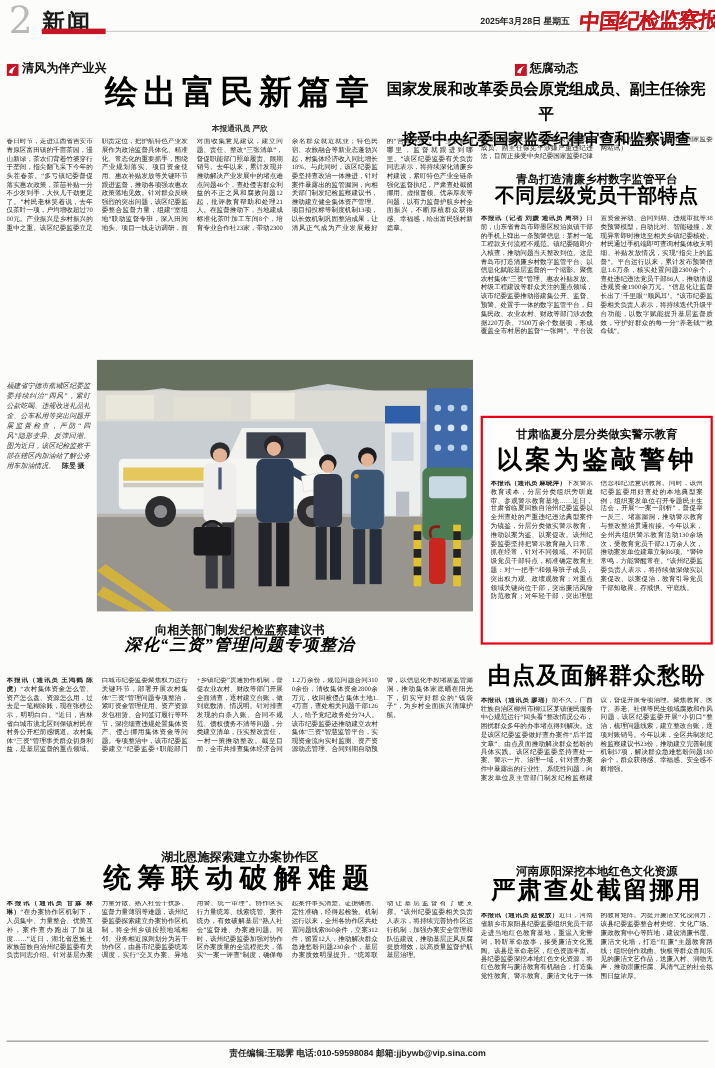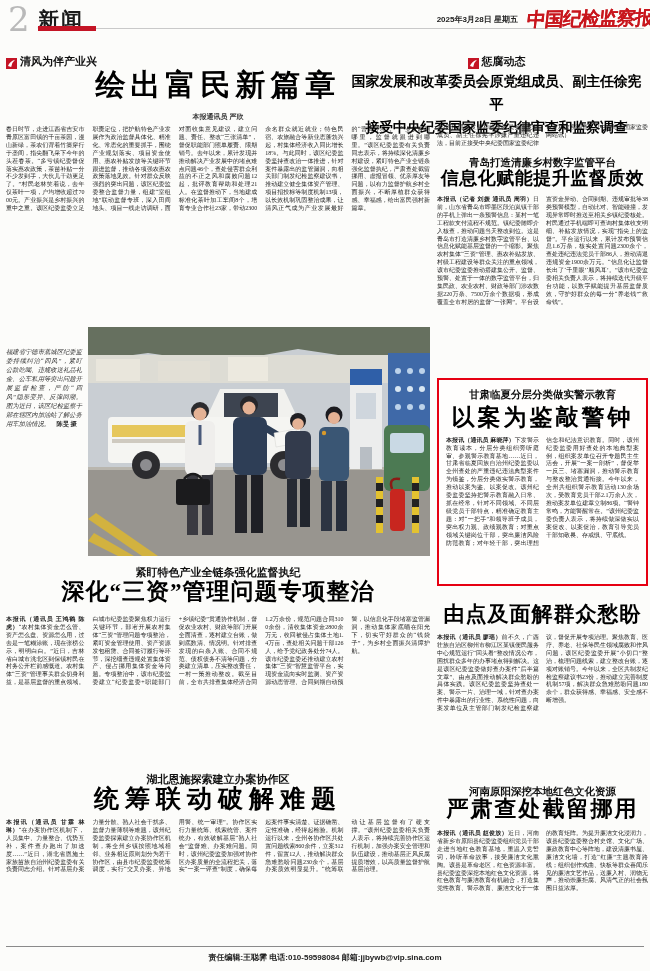--- a/index.html
+++ b/index.html
@@ -67,21 +67,21 @@
       </svg>
     <span>惩腐动态</span>
   </div>
   <div class="abs hl" style="left:345px;top:70px;width:303px;font-size:14px;line-height:23px;letter-spacing:-0.2px;">
     <span style="display:block;">国家发展和改革委员会原党组成员、副主任徐宪平</span>
     <span style="display:block;">接受中央纪委国家监委纪律审查和监察调查</span>
   </div>
   <div class="abs bodytxt cols2" style="left:437px;top:124px;width:211px;height:27px;">本报讯 国家发展和改革委员会原党组成员、副主任徐宪平涉嫌严重违纪违法，目前正接受中央纪委国家监委纪律审查和监察调查。（中央纪委国家监委网站讯）</div>
 
   <div class="abs kicker center" style="left:437px;top:156px;width:211px;font-size:10.5px;">青岛打造清廉乡村数字监管平台</div>
-  <div class="abs hl" style="left:437px;top:168px;width:211px;font-size:18px;letter-spacing:0.5px;">信息化赋能提升监督质效</div>
+  <div class="abs hl" style="left:437px;top:168px;width:211px;font-size:18px;letter-spacing:0.5px;">不同层级党员干部特点</div>
   <div class="abs bodytxt cols2" style="left:437px;top:196px;width:211px;height:176px;">
     <b class="byl">本报讯（记者 刘媛 通讯员 周羽）</b><span>日前，山东省青岛市即墨区段泊岚镇干部的手机上弹出一条预警信息：某村一笔工程款支付流程不规范。镇纪委随即介入核查，推动问题当天整改到位。这是青岛市打造清廉乡村数字监管平台、以信息化赋能基层监督的一个缩影。聚焦农村集体“三资”管理、惠农补贴发放、村级工程建设等群众关注的重点领域，该市纪委监委推动搭建集公开、监督、预警、处置于一体的数字监管平台，归集民政、农业农村、财政等部门涉农数据220万条、7500万余个数据项，形成覆盖全市村居的监督“一张网”。平台设置资金异动、合同到期、违规审批等38类预警模型，自动比对、智能碰撞，发现异常即时推送至相关乡镇纪委核处。村民通过手机端即可查询村集体收支明细、补贴发放情况，实现“指尖上的监督”。平台运行以来，累计发布预警信息1.6万条，核实处置问题2300余个，查处违纪违法党员干部86人，推动清退违规资金1900余万元。“信息化让监督长出了‘千里眼’‘顺风耳’。”该市纪委监委相关负责人表示，将持续迭代升级平台功能，以数字赋能提升基层监督质效，守护好群众的每一分“养老钱”“救命钱”。</span>
   </div>
 
   <div class="abs caption" style="left:6px;top:347px;width:76px;">
     <span>福建省宁德市蕉城区纪委监委持续纠治“四风”，紧盯公款吃喝、违规收送礼品礼金、公车私用等突出问题开展监督检查，严防“四风”隐形变异、反弹回潮。图为近日，该区纪检监察干部在辖区内加油站了解公务用车加油情况。</span>　<b class="credit">陈旻 摄</b>
   </div>
   <div class="abs photo" style="left:88px;top:327px;width:342px;height:229px;">
     <svg viewBox="0 0 342 229" width="342" height="229">
       <rect width="342" height="229" fill="#c9ced3"></rect>
@@ -166,22 +166,22 @@
   </div>
 
   <div class="abs redbox" style="left:437px;top:378px;width:211px;height:208px;">
     <div class="kicker center" style="font-size:10.5px;margin-top:3px;">甘肃临夏分层分类做实警示教育</div>
     <div class="hl" style="font-size:23px;letter-spacing:3px;margin-top:3px;">以案为鉴敲警钟</div>
     <div class="bodytxt cols2" style="margin-top:6px;height:146px;">
       <b class="byl">本报讯（通讯员 麻晓萍）</b><span>下发警示教育读本，分层分类组织旁听庭审、参观警示教育基地……近日，甘肃省临夏回族自治州纪委监委以全州查处的严重违纪违法典型案件为镜鉴，分层分类做实警示教育，推动以案为鉴、以案促改。该州纪委监委坚持把警示教育融入日常、抓在经常，针对不同领域、不同层级党员干部特点，精准确定教育主题：对“一把手”和领导班子成员，突出权力观、政绩观教育；对重点领域关键岗位干部，突出廉洁风险防范教育；对年轻干部，突出理想信念和纪法意识教育。同时，该州纪委监委用好查处的本地典型案例，组织案发单位召开专题民主生活会，开展“一案一剖析”，督促举一反三、堵塞漏洞，推动警示教育与整改整治贯通衔接。今年以来，全州共组织警示教育活动130余场次，受教育党员干部2.1万余人次，推动案发单位建章立制86项。“警钟常鸣，方能警醒常在。”该州纪委监委负责人表示，将持续做深做实以案促改、以案促治，教育引导党员干部知敬畏、存戒惧、守底线。</span>
     </div>
   </div>
 
-  <div class="abs kicker center" style="left:6px;top:565px;width:424px;">紧盯特色产业全链条强化监督执纪</div>
-  <div class="abs hl" style="left:6px;top:579px;width:424px;font-size:23px;letter-spacing:1px;">深化“三资”管理问题专项整治</div>
+  <div class="abs kicker center" style="left:6px;top:565px;width:424px;">向相关部门制发纪检监察建议书</div>
+  <div class="abs hl" style="left:6px;top:579px;width:424px;font-size:15px;letter-spacing:1px;font-style:italic;">深化“三资”管理问题专项整治</div>
   <div class="abs bodytxt cols5" style="left:6px;top:616px;width:424px;height:152px;">
     <b class="byl">本报讯（通讯员 王鸿鹤 陈虎）</b><span>“农村集体资金怎么管、资产怎么盘、资源怎么用，过去是一笔糊涂账，现在张榜公示，明明白白。”近日，吉林省白城市洮北区到保镇村民在村务公开栏前感慨道。农村集体“三资”管理事关群众切身利益，是基层监督的重点领域。白城市纪委监委聚焦权力运行关键环节，部署开展农村集体“三资”管理问题专项整治，紧盯资金管理使用、资产资源发包租赁、合同签订履行等环节，深挖细查违规处置集体资产、侵占挪用集体资金等问题。专项整治中，该市纪委监委建立“纪委监委+职能部门+乡镇纪委”贯通协作机制，督促农业农村、财政等部门开展全面清查，逐村建立台账，做到底数清、情况明。针对排查发现的白条入账、合同不规范、债权债务不清等问题，分类建立清单，压实整改责任，一村一策推动整改。截至目前，全市共排查集体经济合同1.2万余份，规范问题合同3100余份，清收集体资金2800余万元，收回被侵占集体土地1.4万亩，查处相关问题干部126人，给予党纪政务处分74人。该市纪委监委还推动建立农村集体“三资”智慧监管平台，实现资金流向实时监测、资产资源动态管理、合同到期自动预警，以信息化手段堵塞监管漏洞，推动集体家底晒在阳光下，切实守好群众的“钱袋子”，为乡村全面振兴清障护航。</span>
   </div>
 
   <div class="abs hl" style="left:437px;top:603px;width:211px;font-size:21px;letter-spacing:1px;">由点及面解群众愁盼</div>
   <div class="abs bodytxt cols2" style="left:437px;top:634px;width:211px;height:146px;">
     <b class="byl">本报讯（通讯员 廖瑶）</b><span>前不久，广西壮族自治区柳州市柳江区某镇便民服务中心规范运行“回头看”整改情况公布，困扰群众多年的办事堵点得到解决。这是该区纪委监委做好查办案件“后半篇文章”、由点及面推动解决群众愁盼的具体实践。该区纪委监委坚持查处一案、警示一片、治理一域，针对查办案件中暴露出的行业性、系统性问题，向案发单位及主管部门制发纪检监察建议，督促开展专项治理。聚焦教育、医疗、养老、社保等民生领域腐败和作风问题，该区纪委监委开展“小切口”整治，梳理问题线索，建立整改台账，逐项对账销号。今年以来，全区共制发纪检监察建议书23份，推动建立完善制度机制57项，解决群众急难愁盼问题180余个，群众获得感、幸福感、安全感不断增强。</span>
   </div>
 
   <div class="abs kicker center" style="left:6px;top:772px;width:424px;">湖北恩施探索建立办案协作区</div>

